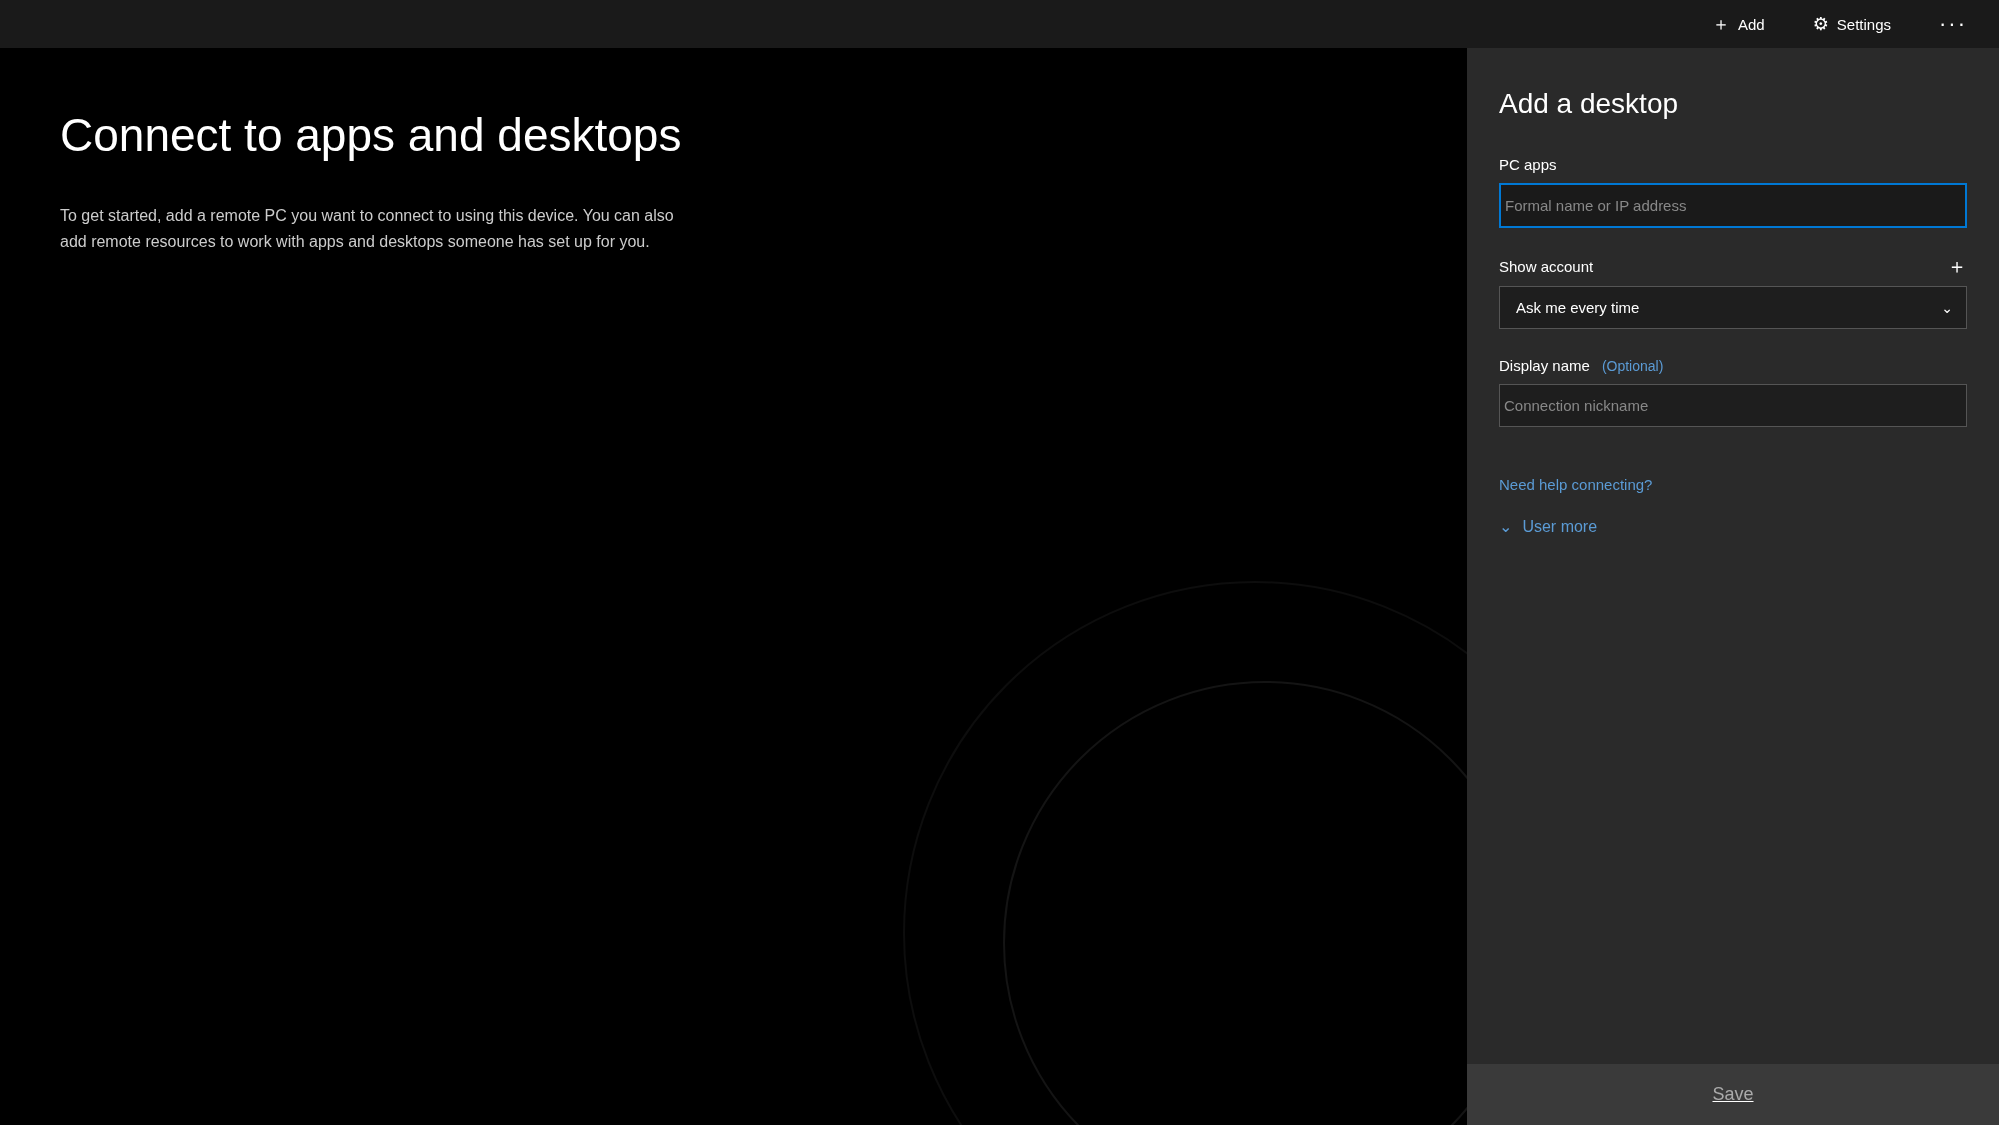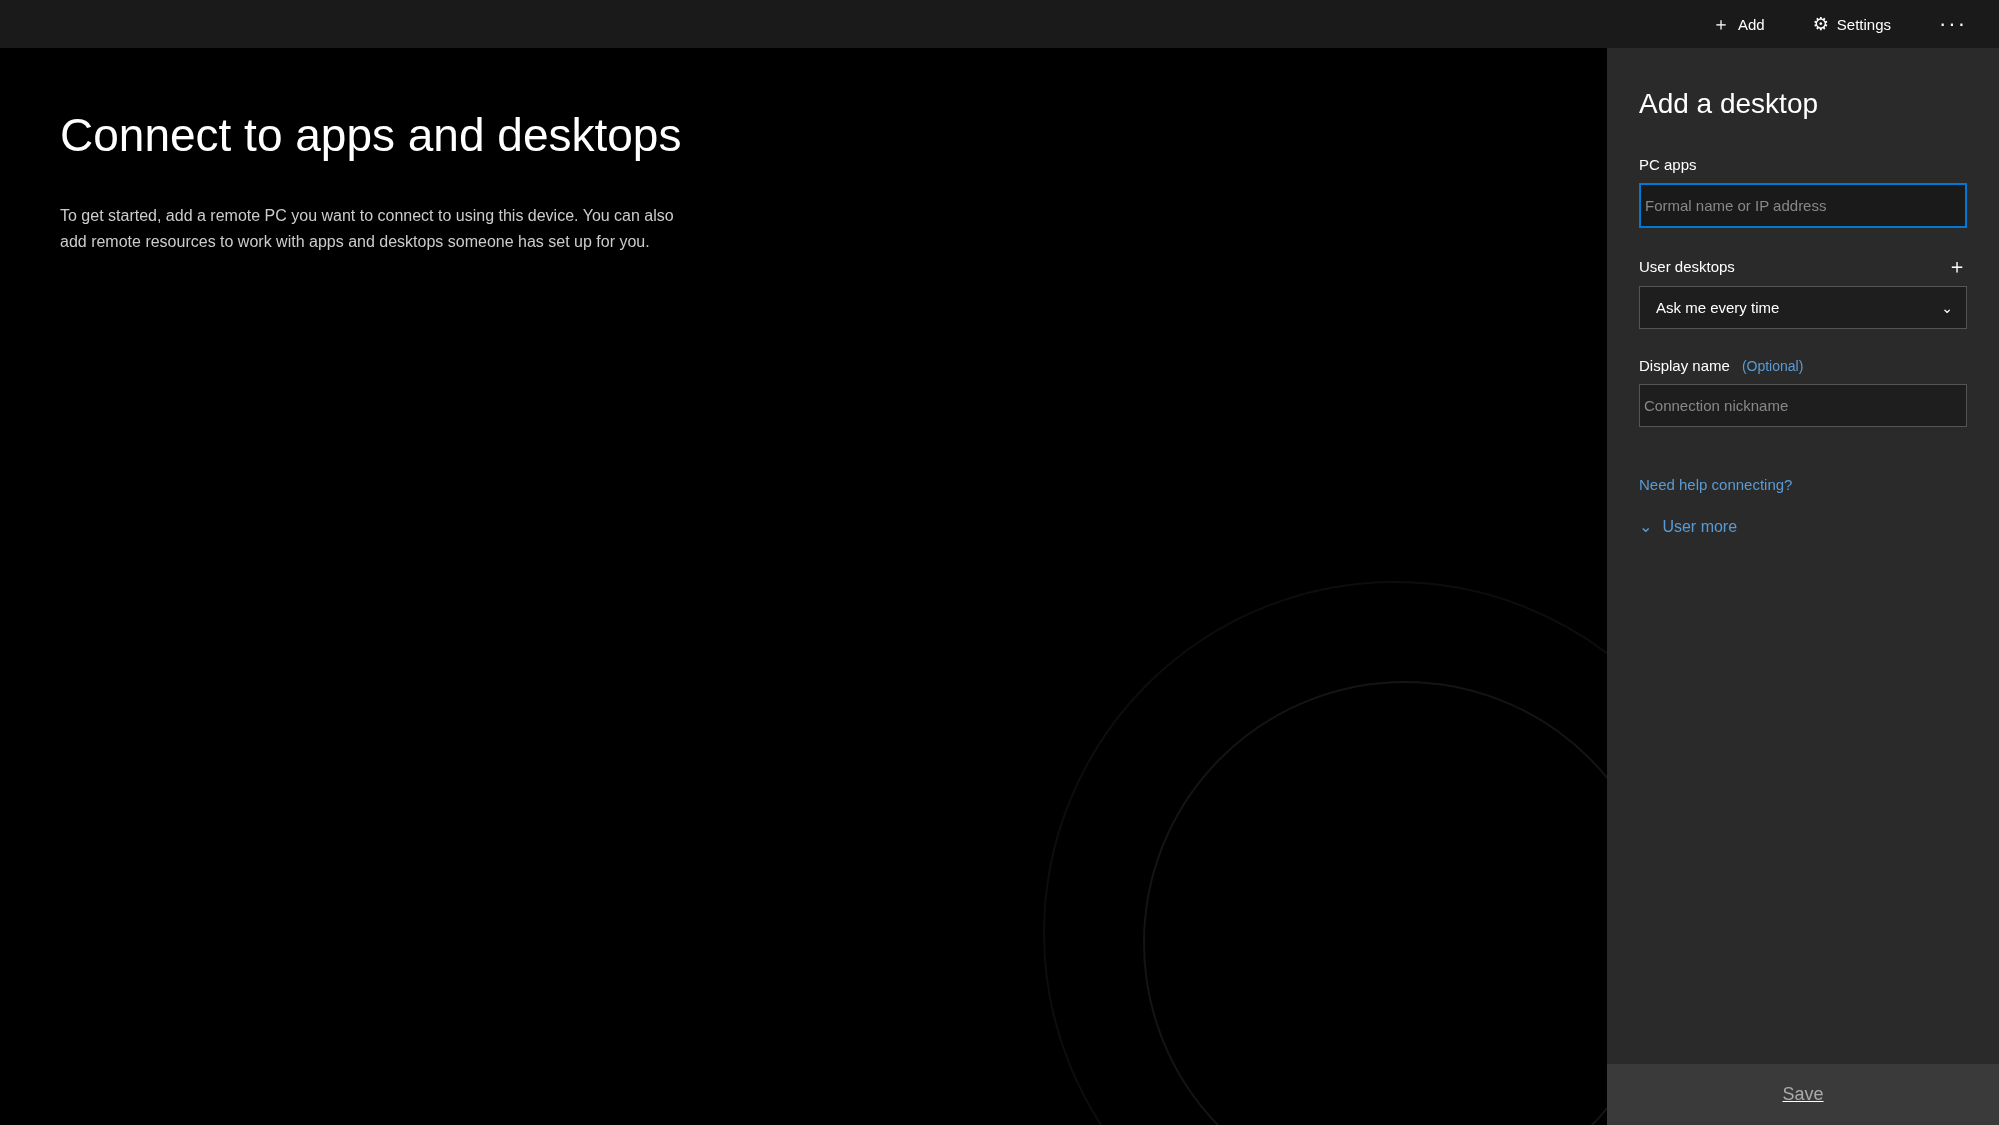--- a/index.html
+++ b/index.html
@@ -112,21 +112,21 @@
     .main-desc {
       font-size: 16px;
       font-weight: 400;
       color: #ccc;
       line-height: 1.6;
       max-width: 640px;
     }
 
     
     .right-panel {
-      width: 392px;
+      width: 532px;
       background: #2a2a2a;
       padding: 40px 32px 0 32px;
       display: flex;
       flex-direction: column;
       flex-shrink: 0;
       overflow-y: auto;
     }
 
     .panel-title {
       font-size: 28px;
@@ -299,21 +299,21 @@
 
     <div class="field-group">
       <div class="field-label">
         <span>PC apps</span>
       </div>
       <input class="field-input" type="text" placeholder="Formal name or IP address" style="">
     </div>
 
     <div class="field-group">
       <div class="field-label">
-        <span>User desktops</span>
+        <span>Show account</span>
         <button class="field-label-action">＋</button>
       </div>
       <div class="field-select-wrapper">
         <select class="field-select">
           <option>Ask me every time</option>
           <option>Add user account</option>
         </select>
         <span class="select-chevron">⌄</span>
       </div>
     </div>

